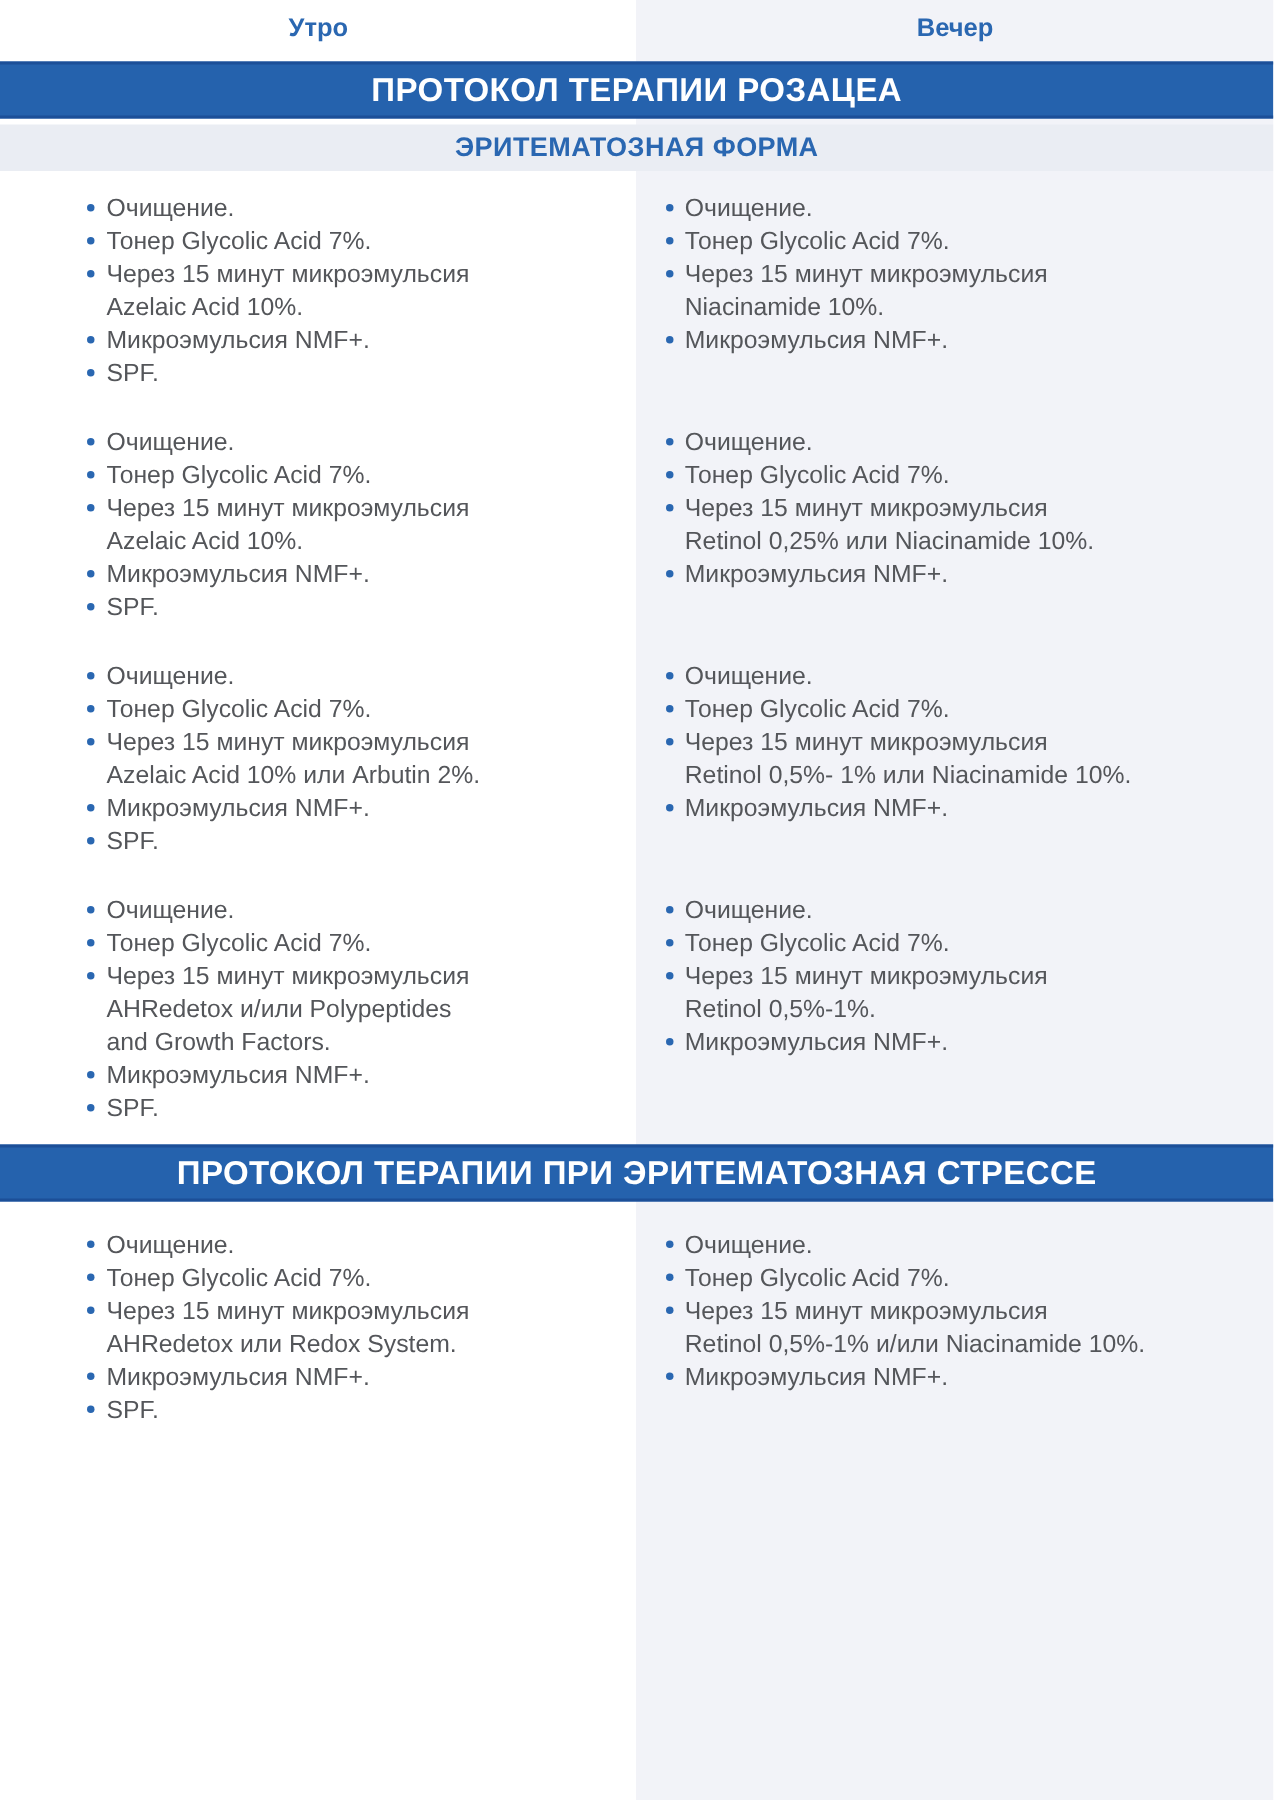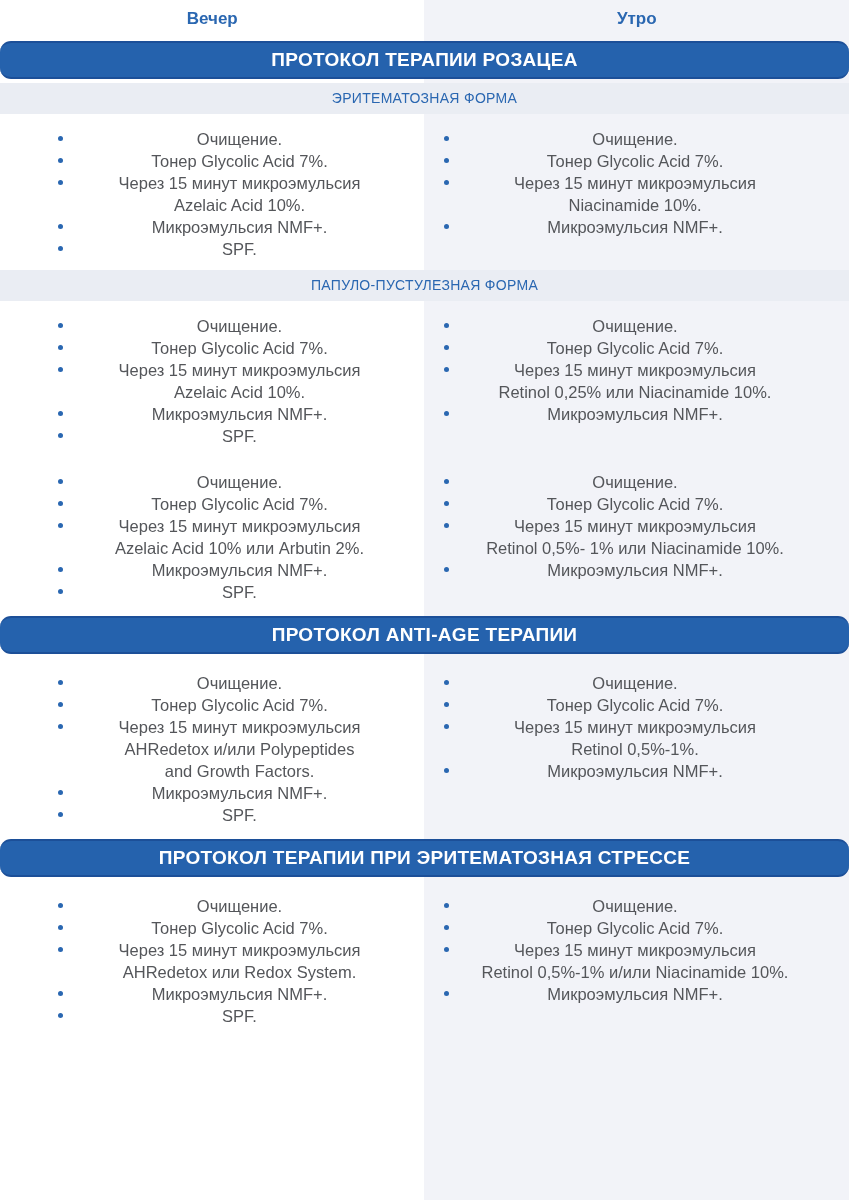--- a/index.html
+++ b/index.html
@@ -15,51 +15,51 @@
     width:50%;text-align:center;
     font-weight:bold;font-size:17px;color:var(--heading-blue);
   }
   .band{text-align:center;letter-spacing:.3px;}
   .band-blue{
     background:var(--band-blue);
     border-top:2px solid var(--band-border);
     border-bottom:2px solid var(--band-border);
     height:34px;line-height:34px;
     margin:3px 0 4px 0;
-    color:#ffffff;font-weight:bold;font-size:19px;border-radius:11px;
+    color:#ffffff;font-weight:bold;font-size:22px;
   }
   .band-gray{
     background:var(--band-gray);
     height:31px;line-height:31px;
-    color:var(--heading-blue);font-weight:normal;font-size:14px;
+    color:var(--heading-blue);font-weight:bold;font-size:18px;
   }
   .lists-row{display:flex;padding:14px 0 10px 0;}
   .lists-row .col{width:50%;}
-  .list{list-style:none;margin:0;padding:0;text-align:center;}
+  .list{list-style:none;margin:0;padding:0;}
   .col-morning .list{margin-left:58px;width:350px;}
   .col-evening .list{margin-left:19px;width:370px;}
   .list li{
     position:relative;padding-left:13px;
     font-size:16.5px;line-height:22px;
     color:var(--text-color);
     white-space:pre-line;
   }
   .list li::before{
     content:"";position:absolute;left:0;top:8px;
     width:5px;height:5px;border-radius:50%;
     background:var(--bullet-color);
   }
 </style>
 </head>
 <body>
 
 <div class="page">
   <div class="col-header">
+    <div class="col-title">Утро</div>
     <div class="col-title">Вечер</div>
-    <div class="col-title">Утро</div>
   </div>
   <div id="rows">
       <div class="band band-blue"><span>ПРОТОКОЛ ТЕРАПИИ РОЗАЦЕА</span></div>
       <div class="band band-gray"><span>ЭРИТЕМАТОЗНАЯ ФОРМА</span></div>
       <div class="lists-row">
         <div class="col col-morning">
           <ul class="list">
             <li>Очищение.</li>
             <li>Тонер Glycolic Acid 7%.</li>
             <li>Через 15 минут микроэмульсия
@@ -71,21 +71,20 @@
         <div class="col col-evening">
           <ul class="list">
             <li>Очищение.</li>
             <li>Тонер Glycolic Acid 7%.</li>
             <li>Через 15 минут микроэмульсия
 Niacinamide 10%.</li>
             <li>Микроэмульсия NMF+.</li>
           </ul>
         </div>
       </div>
-      <div class="band band-gray"><span>ПАПУЛО-ПУСТУЛЕЗНАЯ ФОРМА</span></div>
       <div class="lists-row">
         <div class="col col-morning">
           <ul class="list">
             <li>Очищение.</li>
             <li>Тонер Glycolic Acid 7%.</li>
             <li>Через 15 минут микроэмульсия
 Azelaic Acid 10%.</li>
             <li>Микроэмульсия NMF+.</li>
             <li>SPF.</li>
           </ul>
@@ -114,21 +113,20 @@
         <div class="col col-evening">
           <ul class="list">
             <li>Очищение.</li>
             <li>Тонер Glycolic Acid 7%.</li>
             <li>Через 15 минут микроэмульсия
 Retinol 0,5%- 1% или Niacinamide 10%.</li>
             <li>Микроэмульсия NMF+.</li>
           </ul>
         </div>
       </div>
-      <div class="band band-blue"><span>ПРОТОКОЛ ANTI-AGE ТЕРАПИИ</span></div>
       <div class="lists-row">
         <div class="col col-morning">
           <ul class="list">
             <li>Очищение.</li>
             <li>Тонер Glycolic Acid 7%.</li>
             <li>Через 15 минут микроэмульсия
 AHRedetox и/или Polypeptides
 and Growth Factors.</li>
             <li>Микроэмульсия NMF+.</li>
             <li>SPF.</li>

